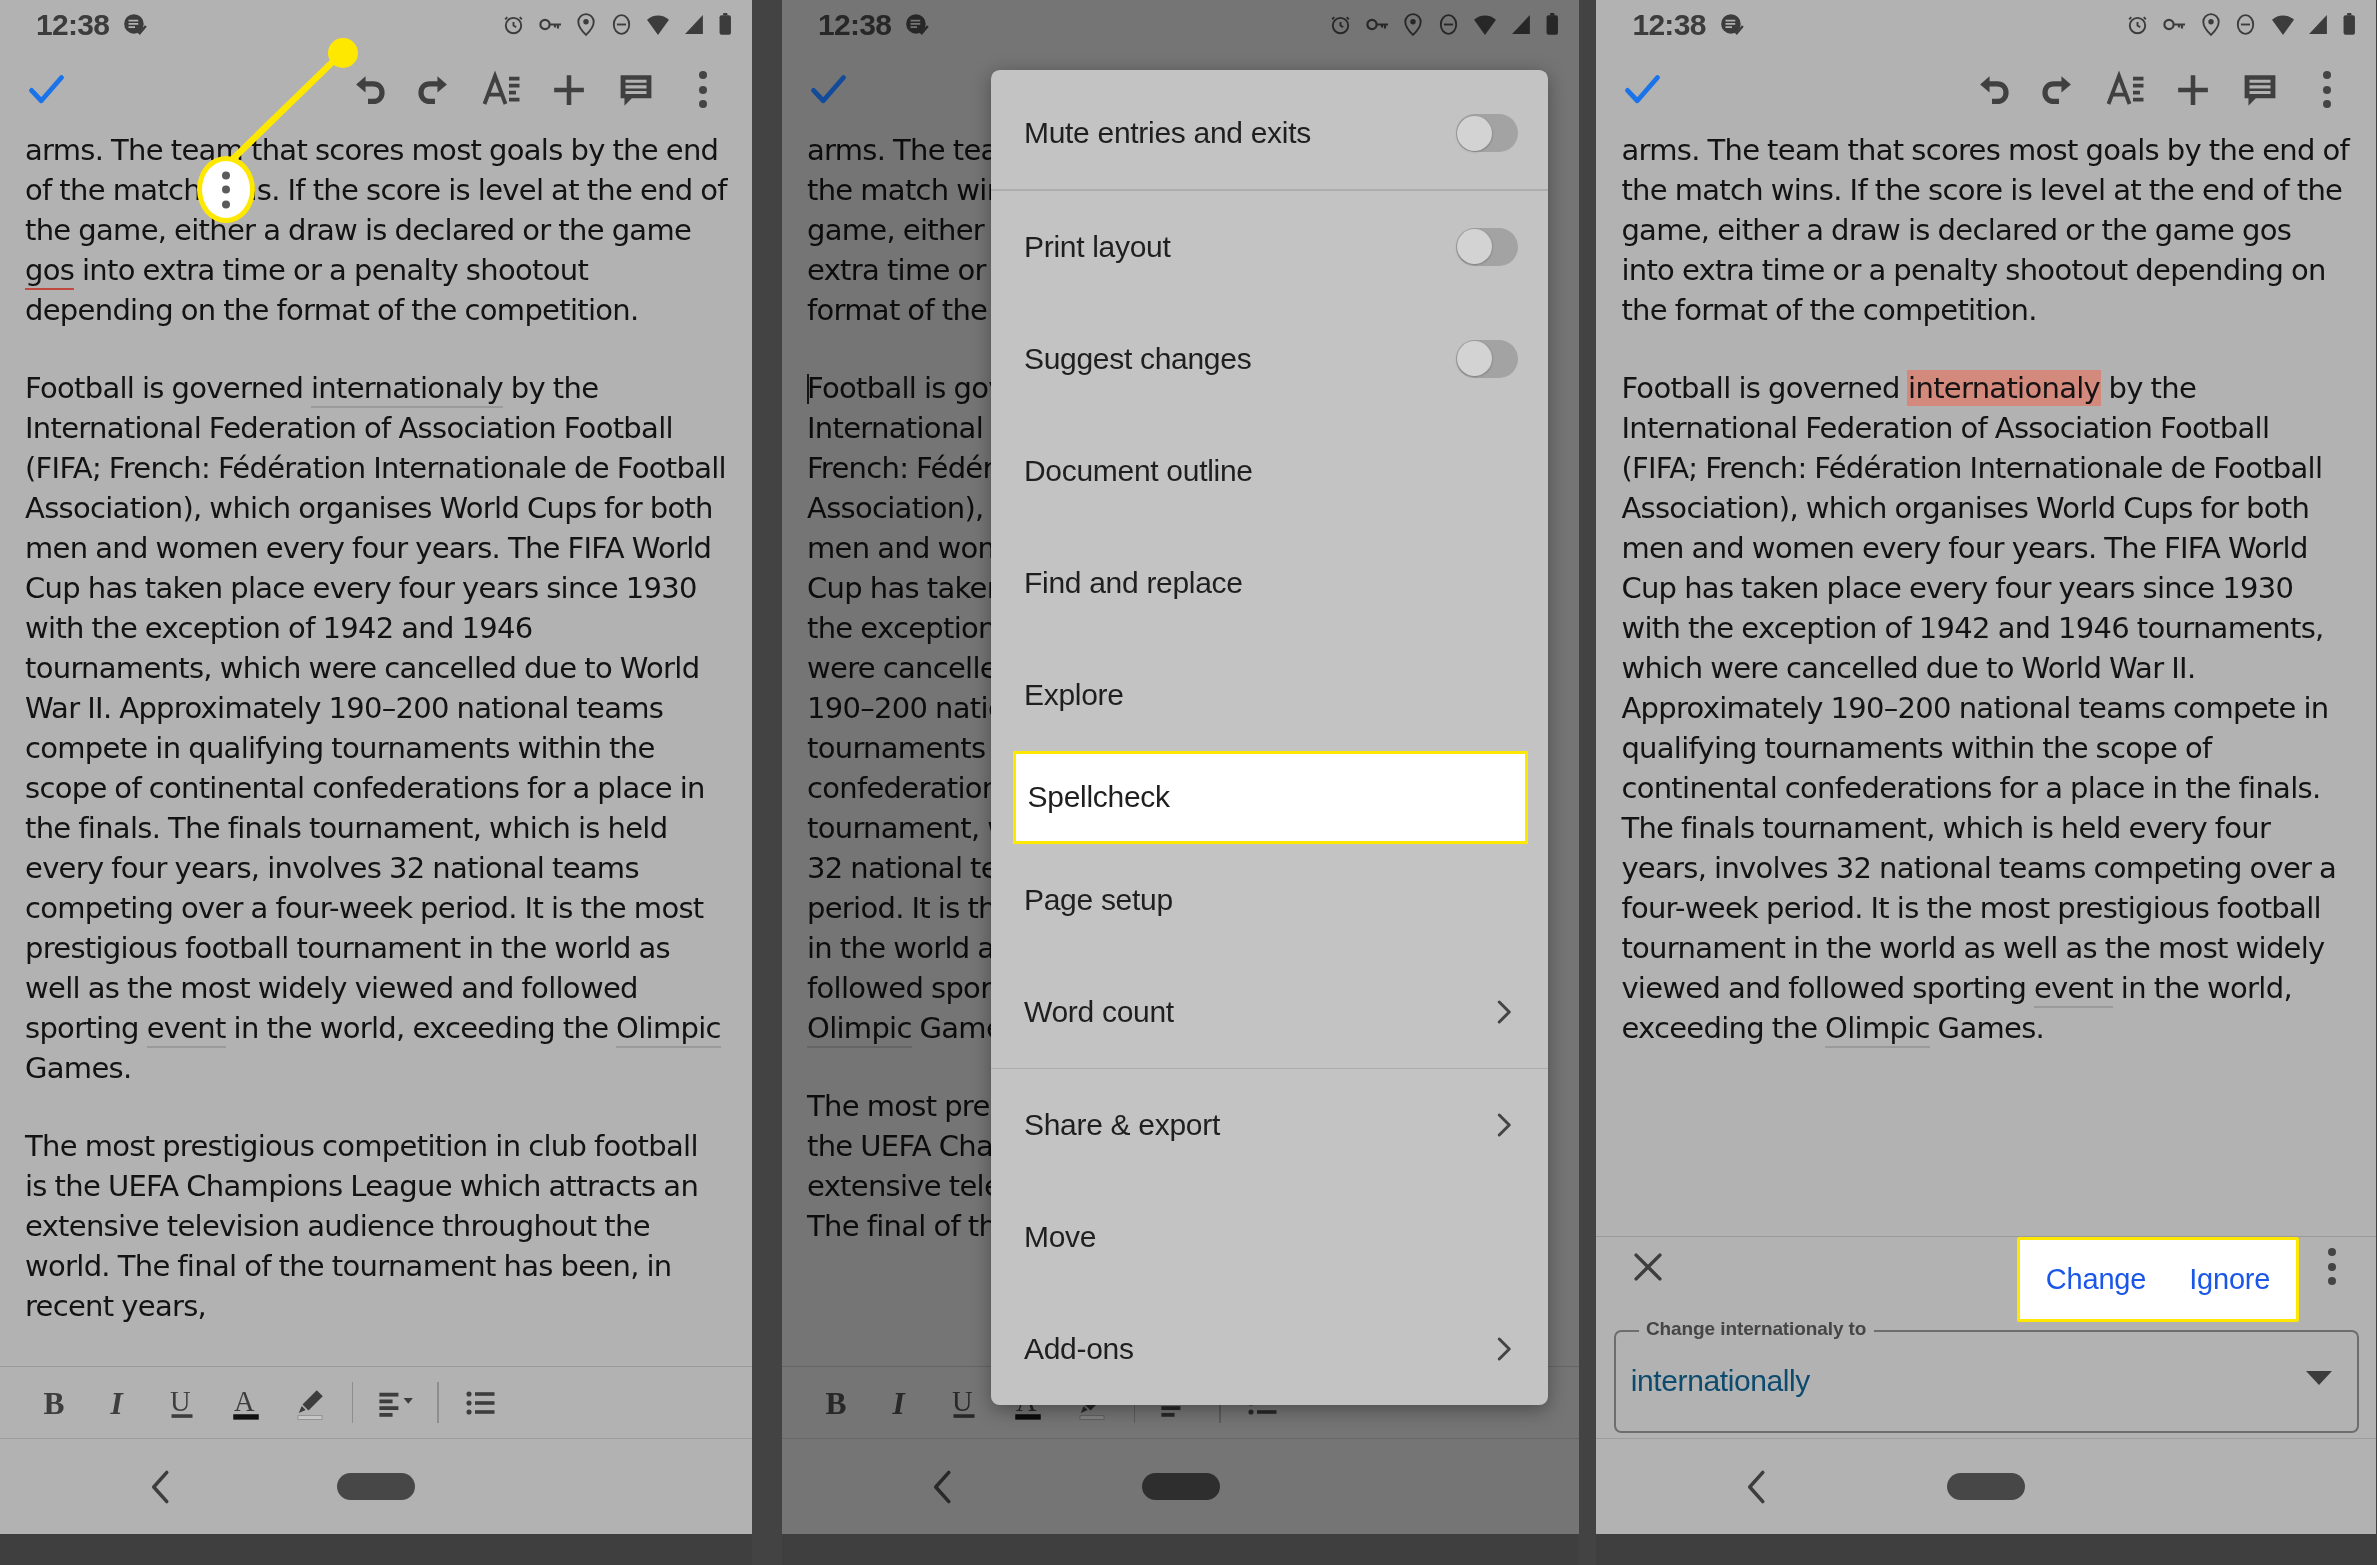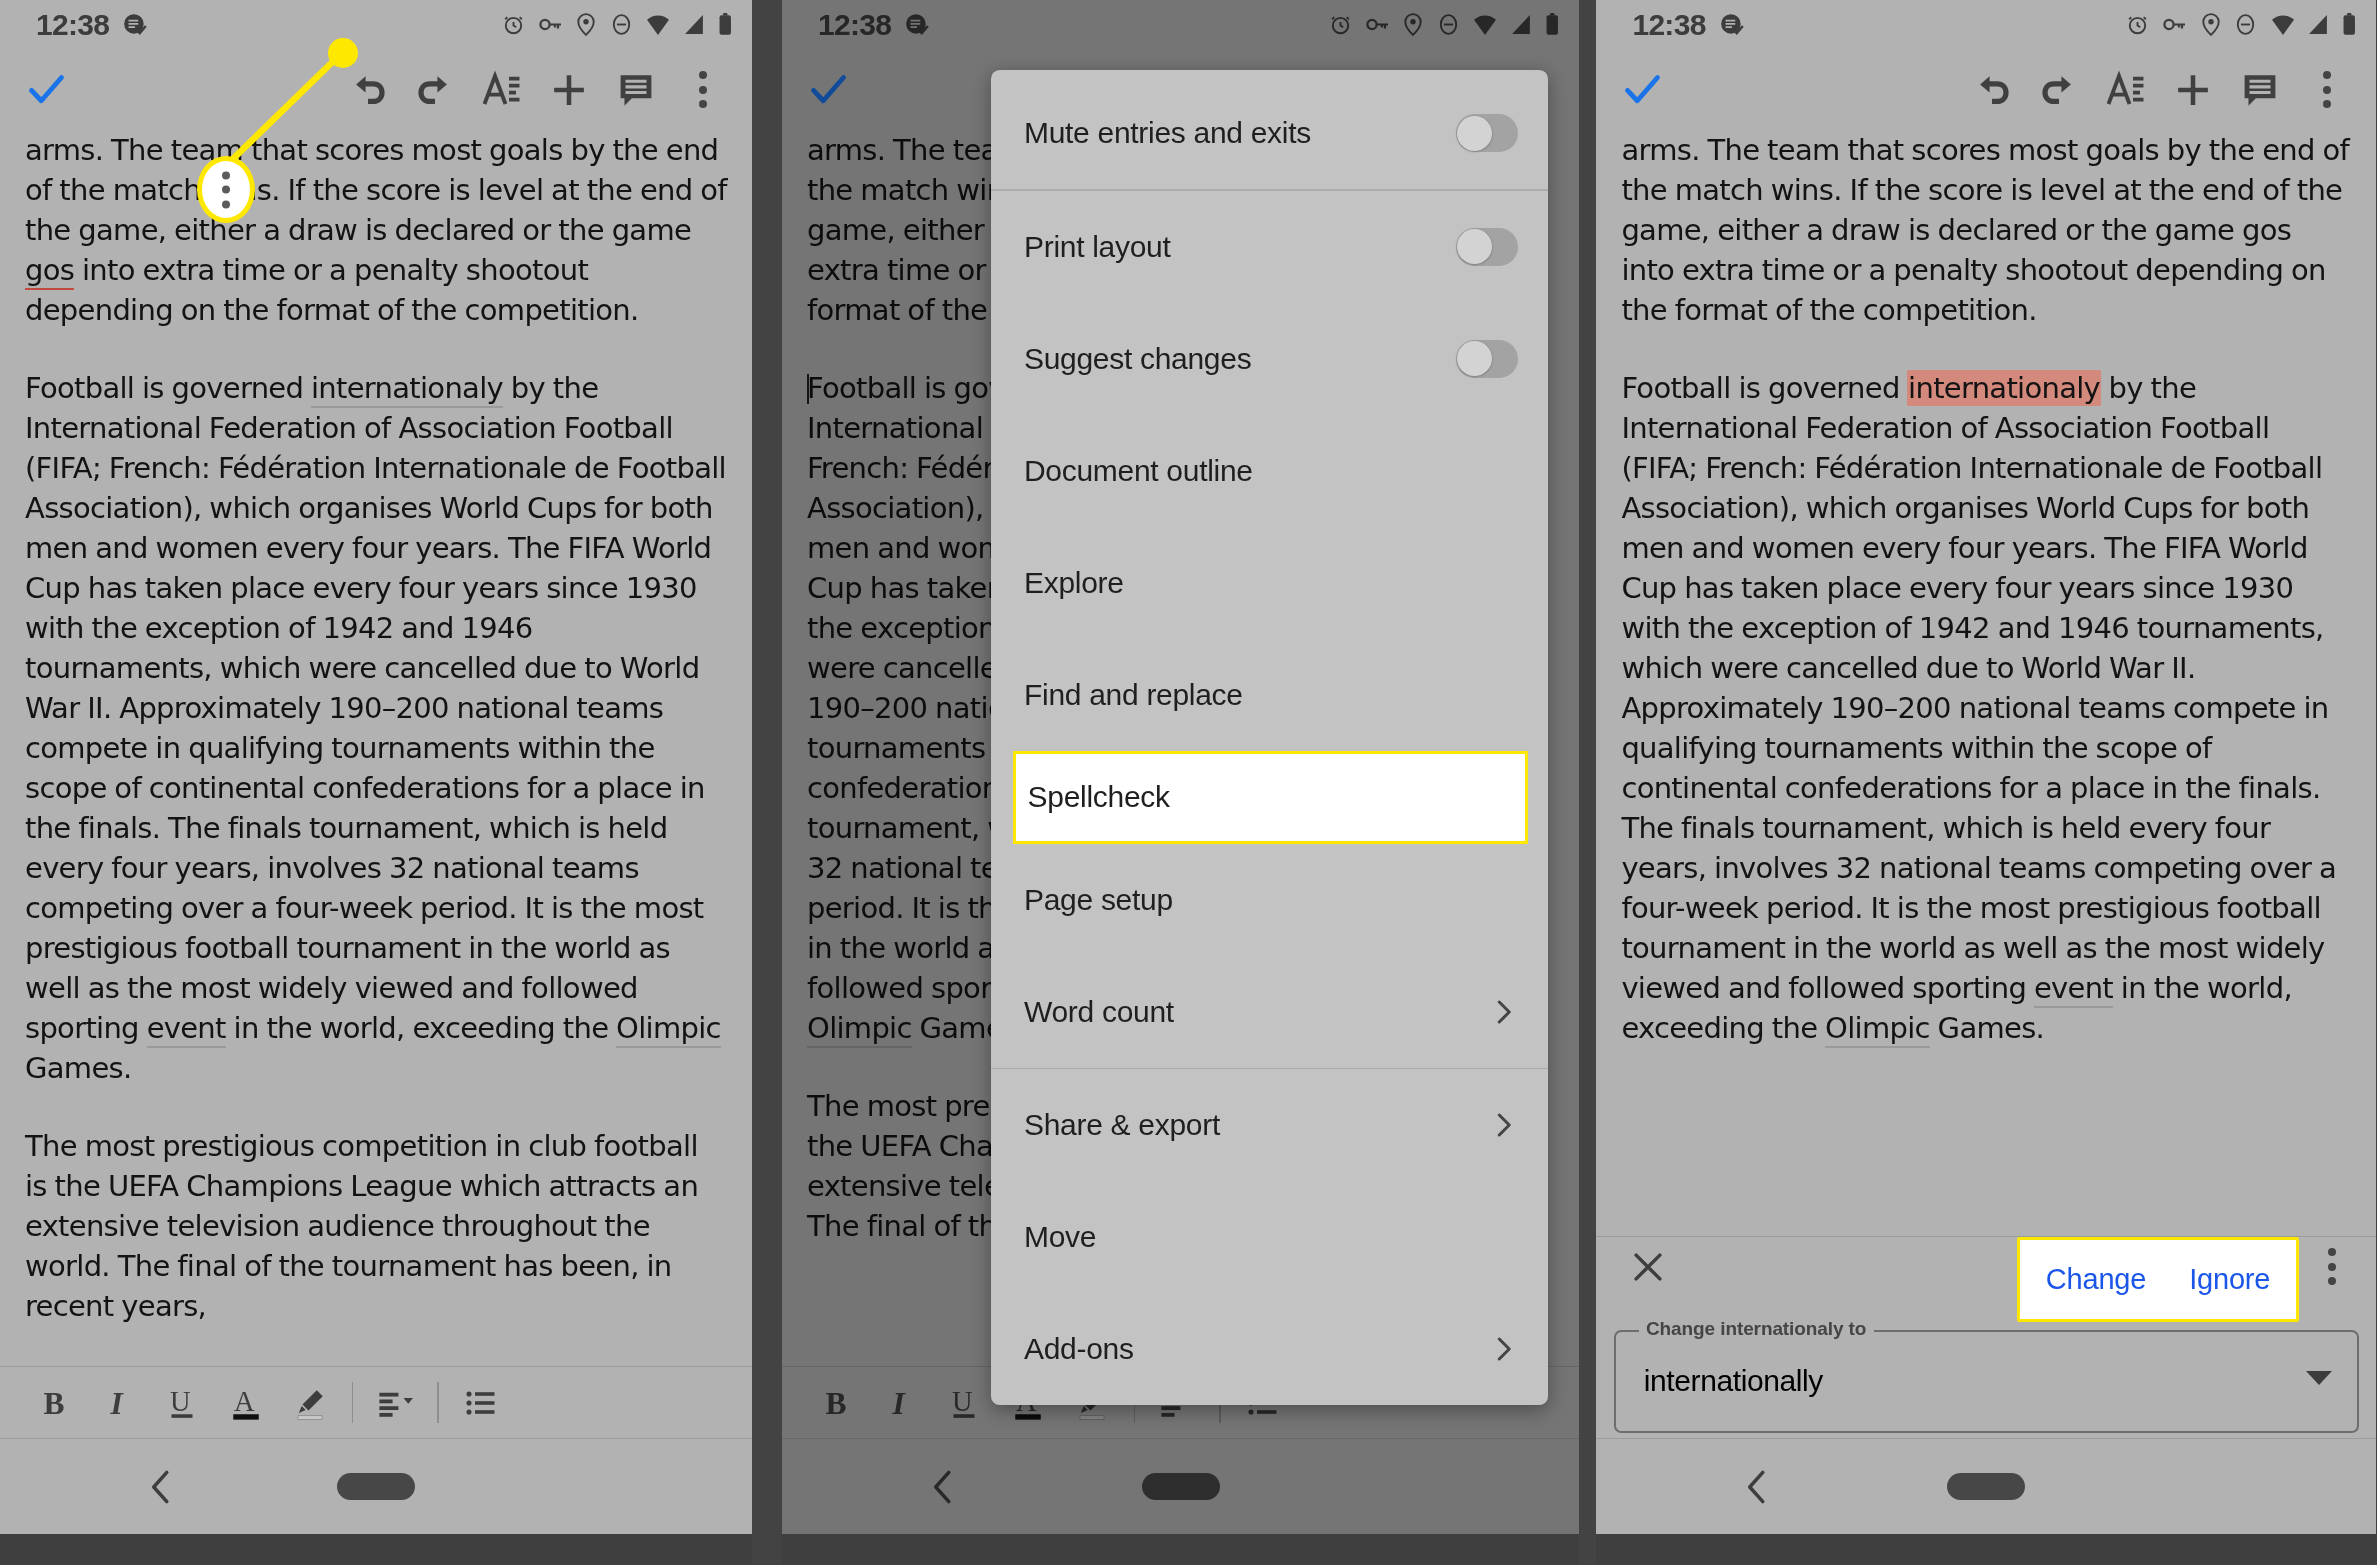--- a/index.html
+++ b/index.html
@@ -252,23 +252,23 @@
     left: 23px; top: -14.5px;
     background: #b2b2b2;
     padding: 0 7.2px;
     font-size: 19px;
     color: #454545;
     letter-spacing: -0.1px;
     font-weight: bold;
   }
   .spell-field-value {
     position: absolute;
-    left: 28px; top: 32px;
+    left: 15px; top: 32px;
     font-size: 30px;
-    color: #000000;
+    color: #0c4a6e;
     letter-spacing: -0.4px;
   }
   .spell-field-arrow {
     position: absolute; right: 25px; top: 39px;
     width: 0; height: 0;
     border-left: 13px solid transparent;
     border-right: 13px solid transparent;
     border-top: 14.5px solid #3c3c3c;
   }
   .kebab-dots { display:flex; flex-direction:column; gap:6.5px; align-items:center; }
@@ -583,24 +583,24 @@
         <span class="toggle"></span>
       </div>
       <div class="menu-item">
         <span class="mi-label">Suggest changes</span>
         <span class="toggle"></span>
       </div>
       <div class="menu-item">
         <span class="mi-label">Document outline</span>
       </div>
       <div class="menu-item">
+        <span class="mi-label">Find and replace</span>
+      </div>
+      <div class="menu-item">
         <span class="mi-label">Explore</span>
-      </div>
-      <div class="menu-item">
-        <span class="mi-label">Find and replace</span>
       </div>
       <div class="menu-item highlighted">
         <span class="mi-label">Spellcheck</span>
       </div>
       <div class="menu-item">
         <span class="mi-label">Page setup</span>
       </div>
       <div class="menu-item">
         <span class="mi-label">Word count</span>
         <svg class="chev-right" width="30" height="30" viewBox="0 0 24 24">

